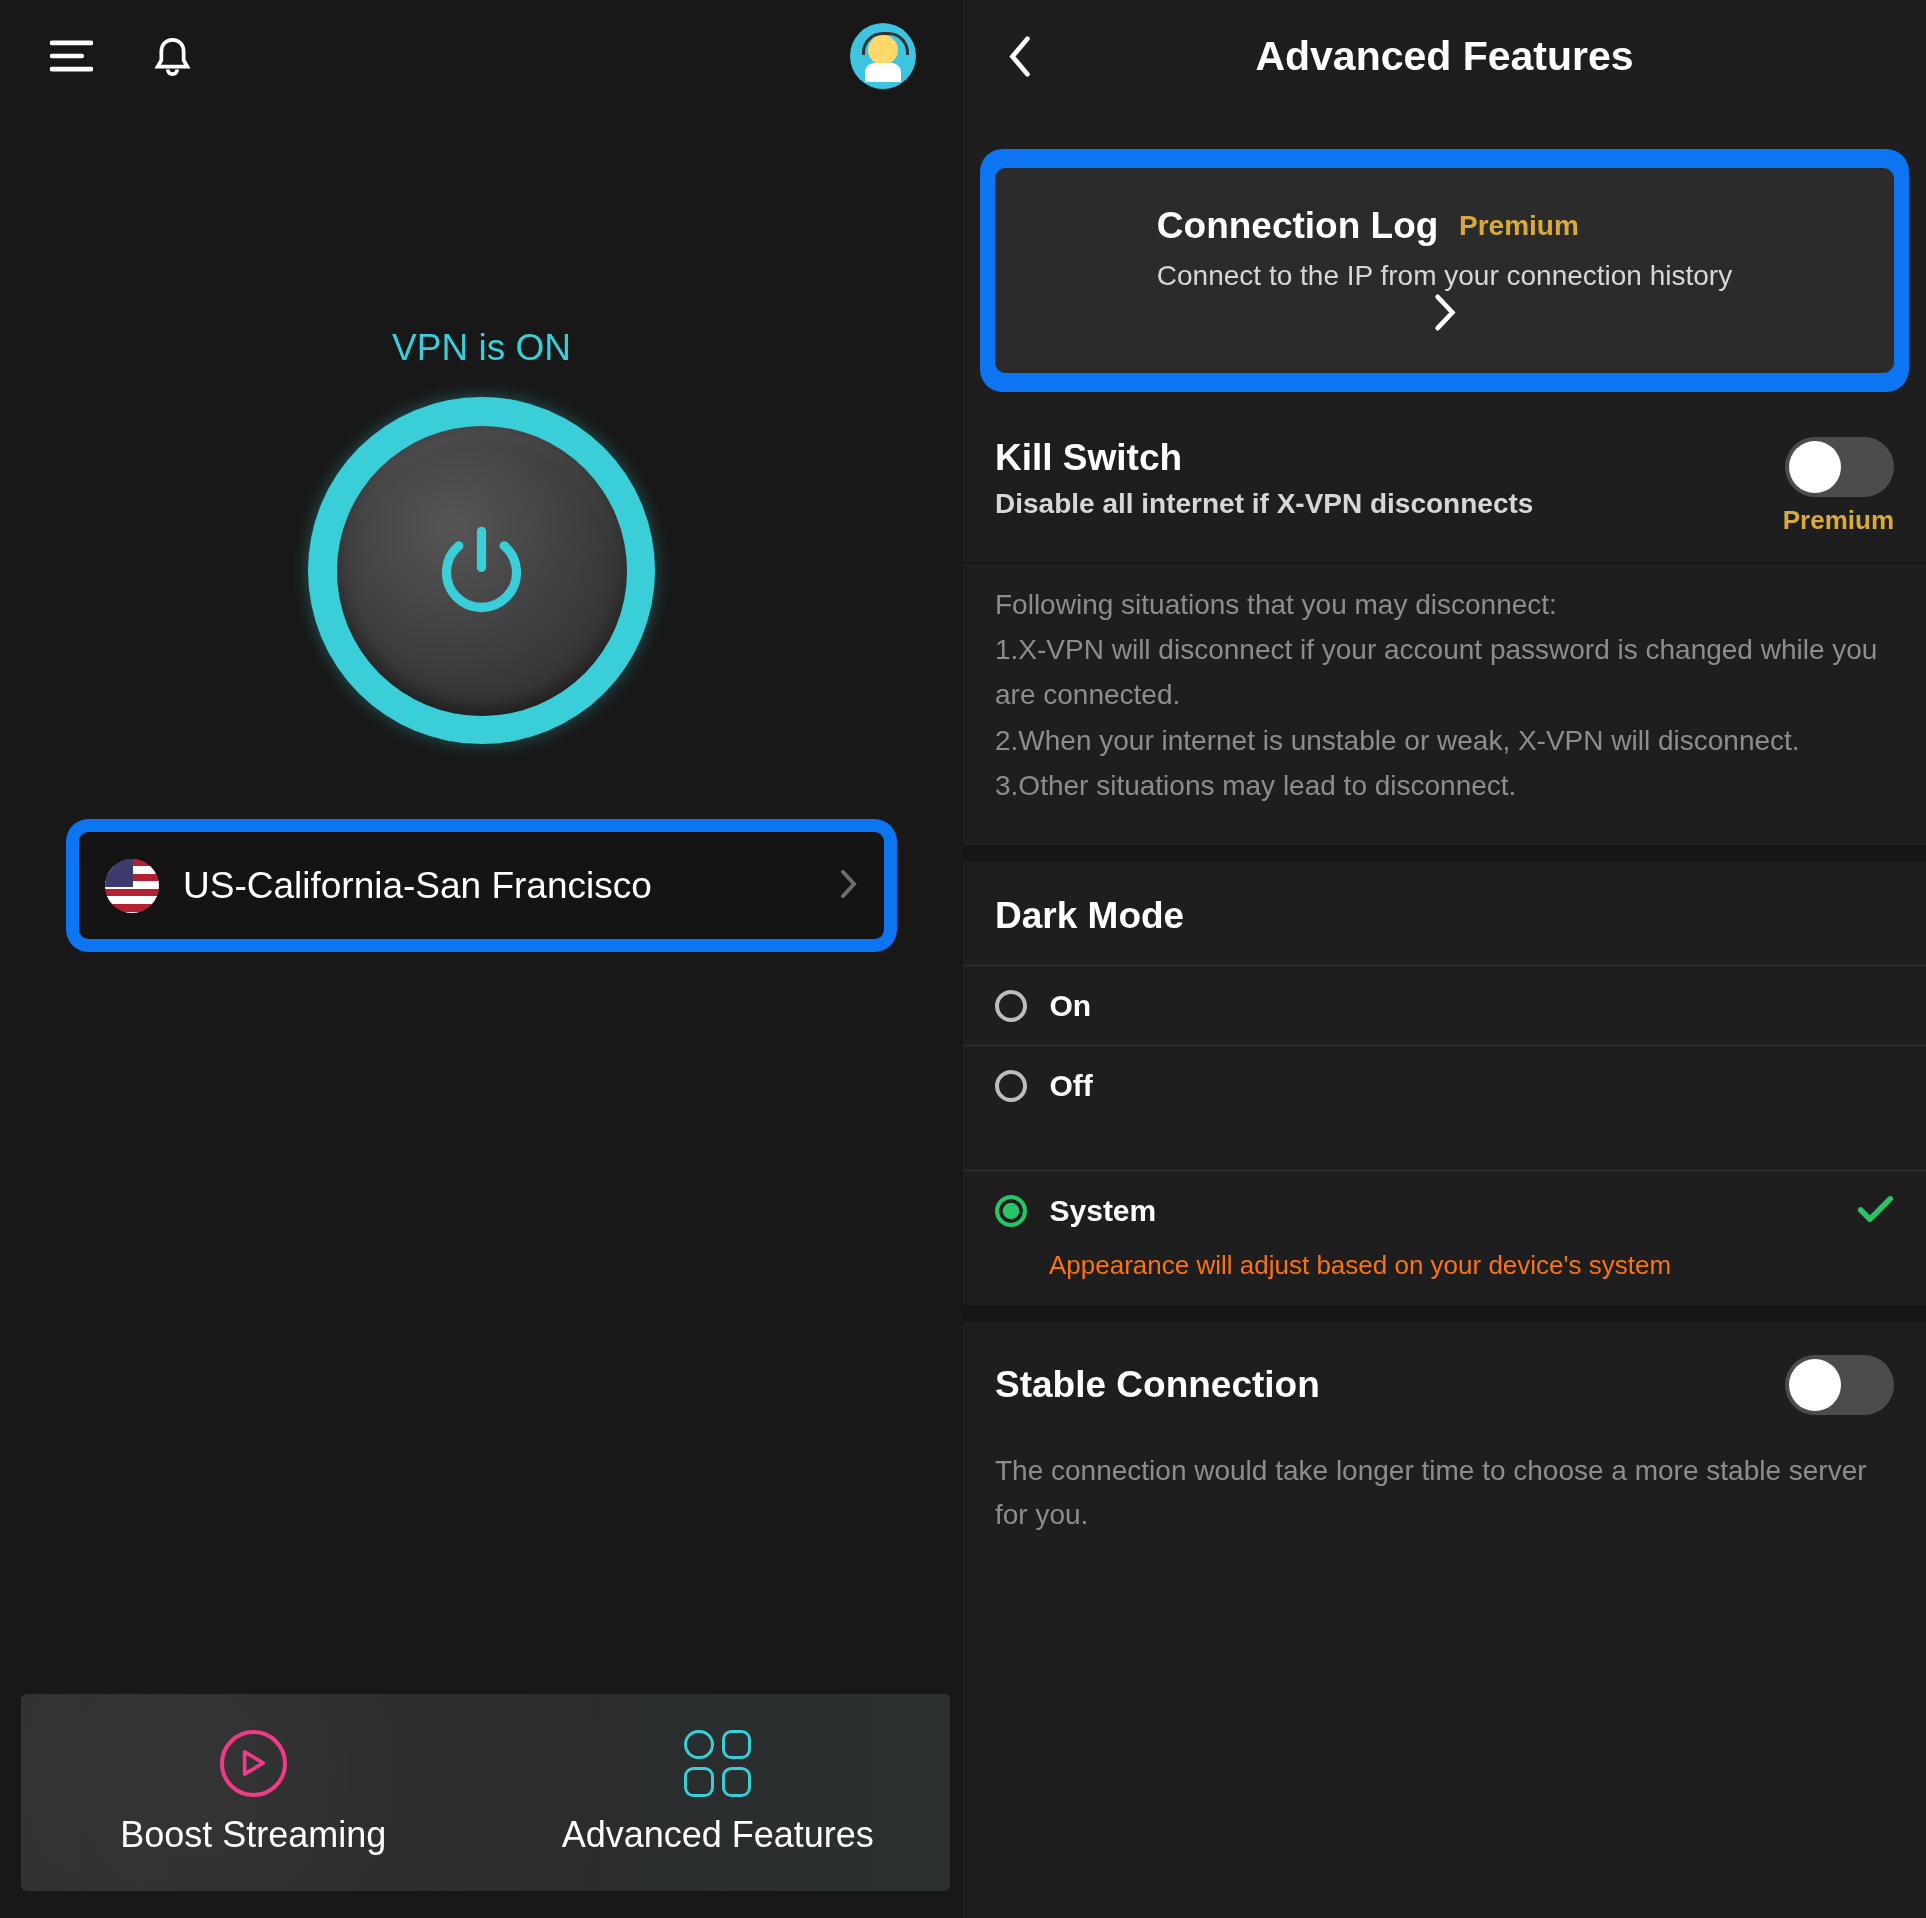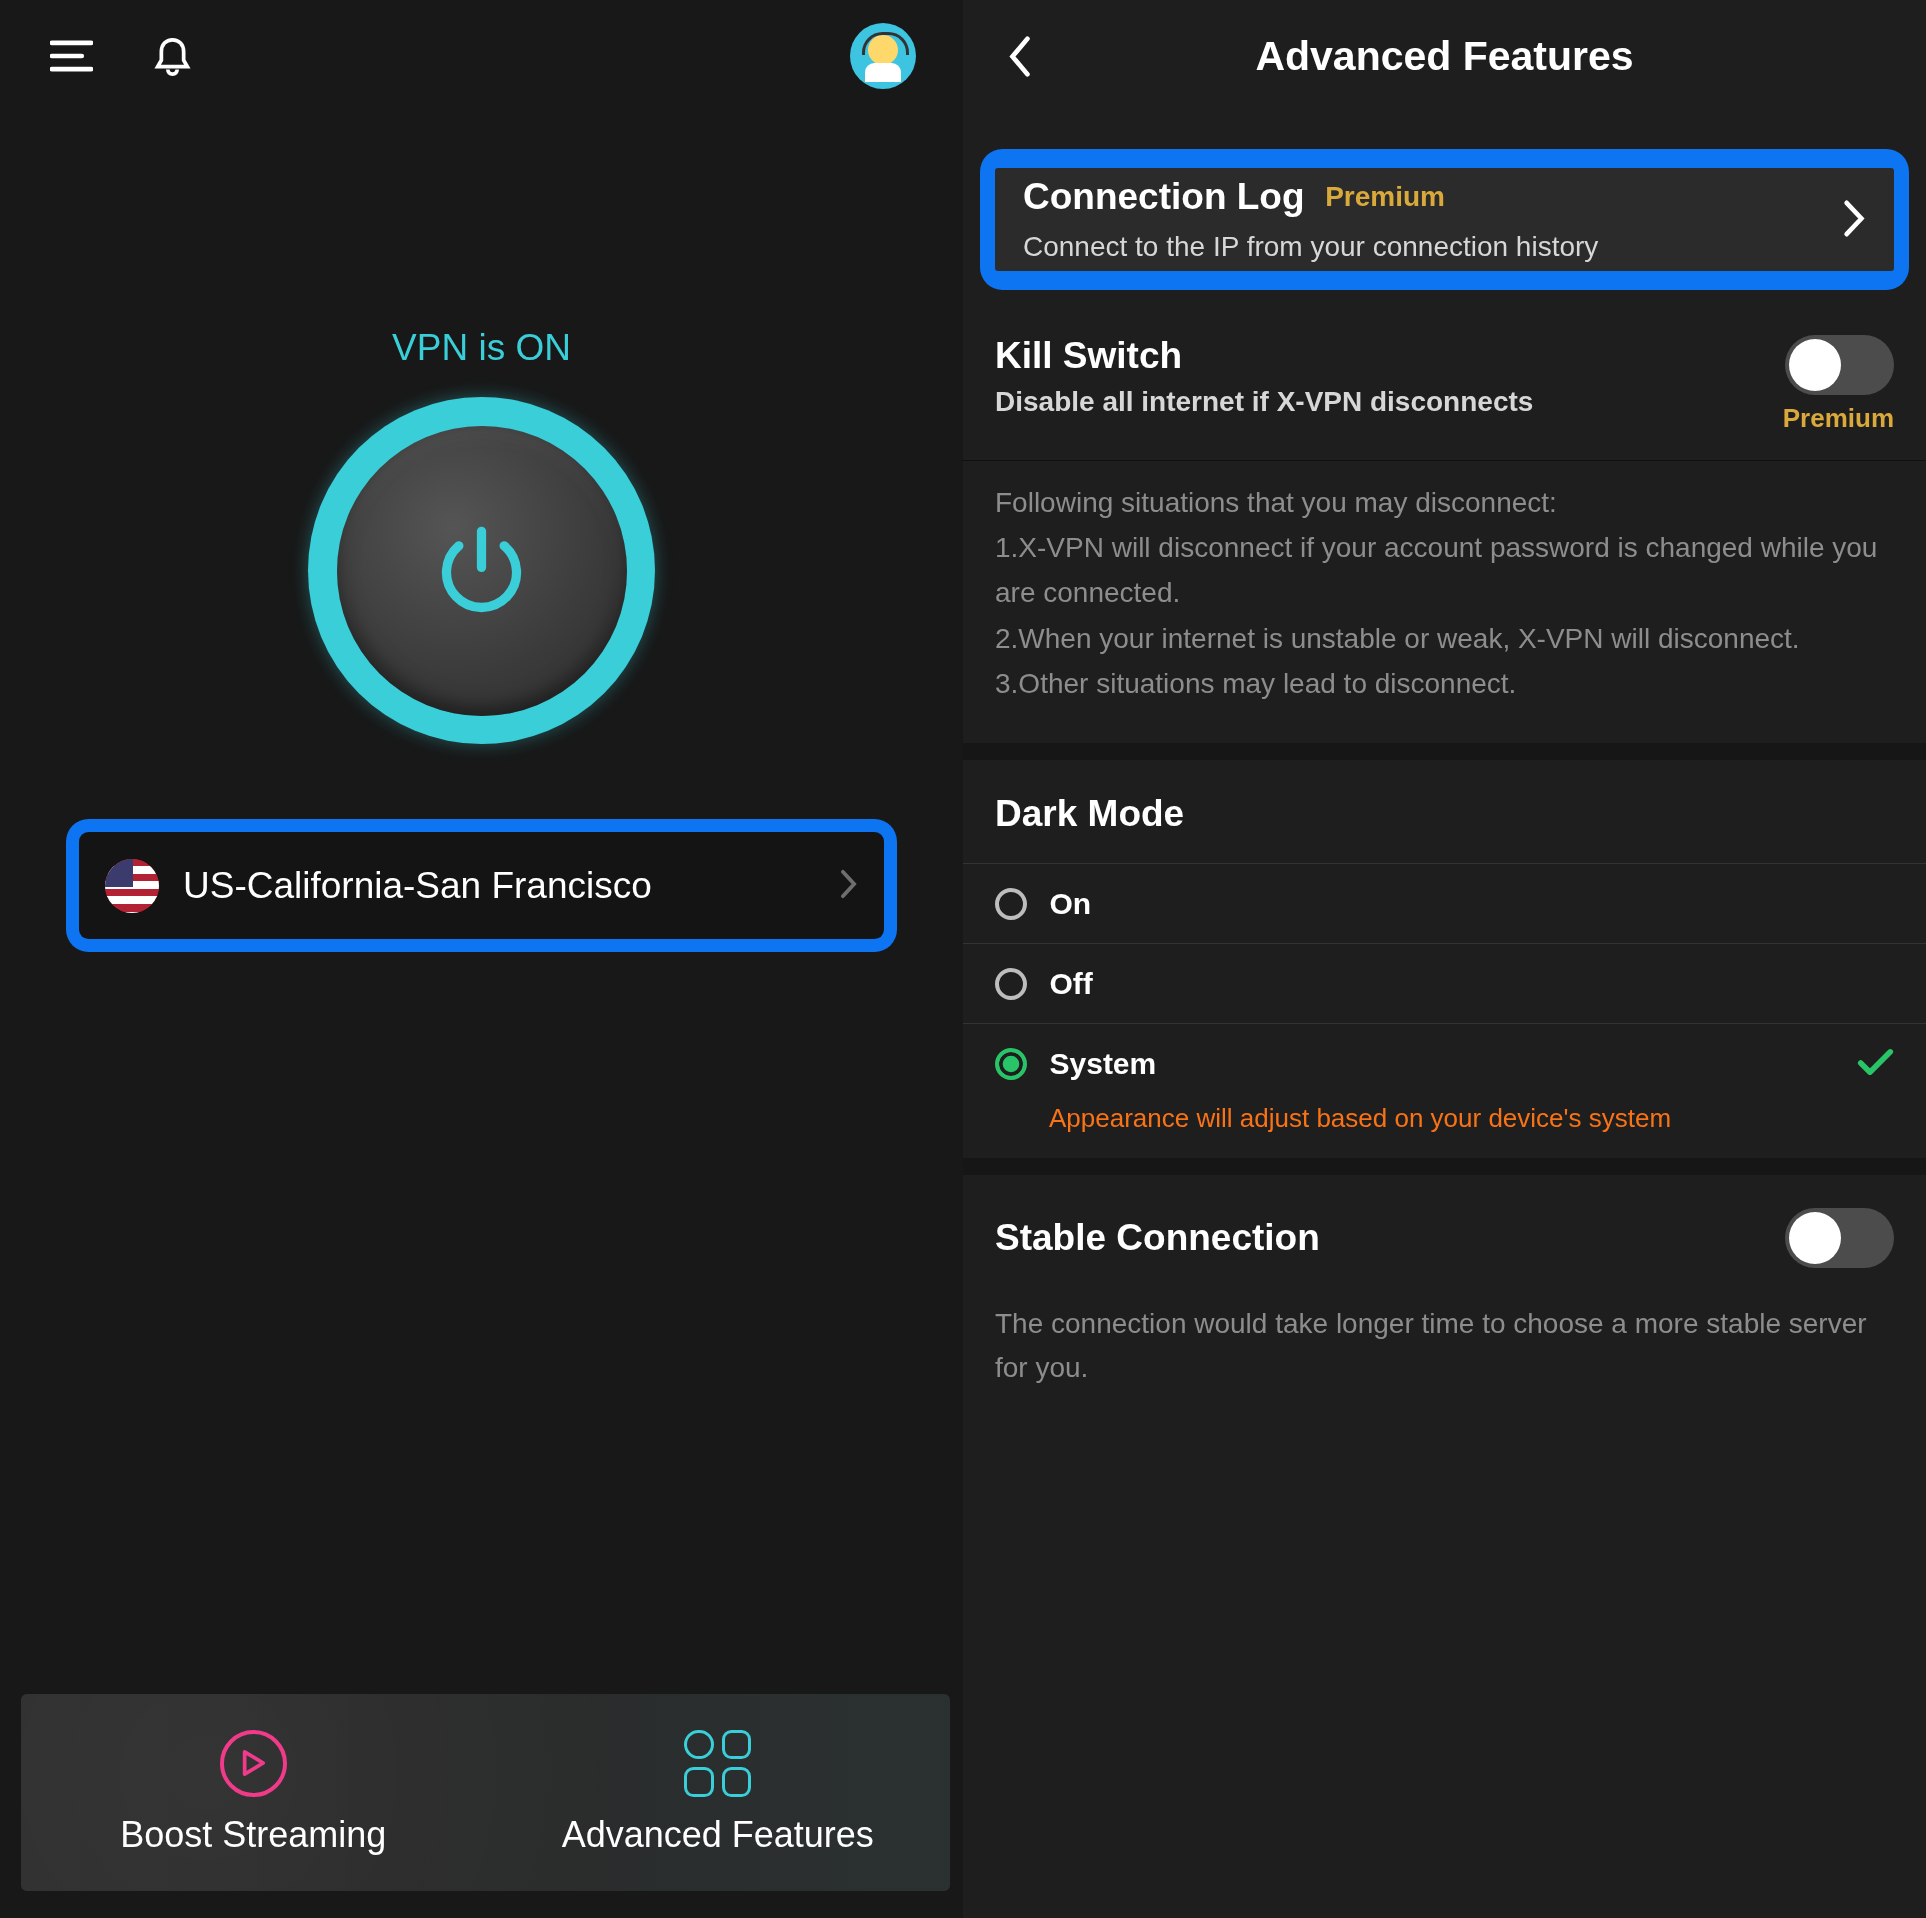--- a/index.html
+++ b/index.html
@@ -46,21 +46,21 @@
   .grid-icon { width:67px; height:67px; display:grid; grid-template-columns:1fr 1fr; grid-template-rows:1fr 1fr; gap:7.5px;}
   .grid-icon span { border:3.7px solid #3aced9; border-radius:9.4px;}
   .grid-icon span:first-child { border-radius:50%; }
 
   
   .rheader { height:112px; display:flex; align-items:center; padding:0 28px; }
   .back-btn { width:56px; height:56px; display:flex; align-items:center; justify-content:center;}
   .rtitle { flex:1; text-align:center; font-size:41px; font-weight:600; margin-left:-56px;}
 
   .conn-frame { margin: 37px 17px 0 17px; padding:19px 15px;}
-  .conn-card { background:#2b2b2b; border-radius:3px; padding:8px 28px; display:flex; align-items:center;}
+  .conn-card { background:#2b2b2b; border-radius:11px; padding:37px 28px; display:flex; align-items:center;flex-direction:column;}
   .conn-text { flex:1; }
   .conn-title-row { display:flex; align-items:center; gap:20.6px;}
   .conn-title { font-size:37px; font-weight:600;}
   .premium-tag { color:#d9a93b; font-size:28px; font-weight:600;}
   .conn-sub { margin-top:13px; font-size:28px; font-weight:500; color:#d7d7d7;}
 
   .section { padding: 26px 32px; border-bottom: 1.9px solid #111;}
   .sec-head { display:flex; align-items:flex-start; gap:7px;}
   .sec-title { font-size:37px; font-weight:700; }
   .sec-sub { margin-top:9.4px; font-size:28px; font-weight:600; color:#d7d7d7;}
@@ -220,21 +220,21 @@
       <div class="sec-title">Dark Mode</div>
       <div class="radio-list">
         <div class="radio-row">
           <div class="radio"></div>
           <div class="radio-label">On</div>
         </div>
         <div class="radio-row">
           <div class="radio"></div>
           <div class="radio-label">Off</div>
         </div>
-        <div class="radio-row" style="border-bottom:none;">
+        <div class="radio-row" style="border-bottom:none;margin-top:45px;">
           <div class="radio selected"></div>
           <div class="radio-label">System</div>
           <div class="check-mark">
             <svg width="37" height="30" viewBox="0 0 40 32" fill="none" stroke="#29c467" stroke-width="6" stroke-linecap="round" stroke-linejoin="round">
                 <path d="M4 17l10 10L36 5"></path>
               </svg>
           </div>
         </div>
         <div class="radio-sub">Appearance will adjust based on your device's system</div>
       </div>

